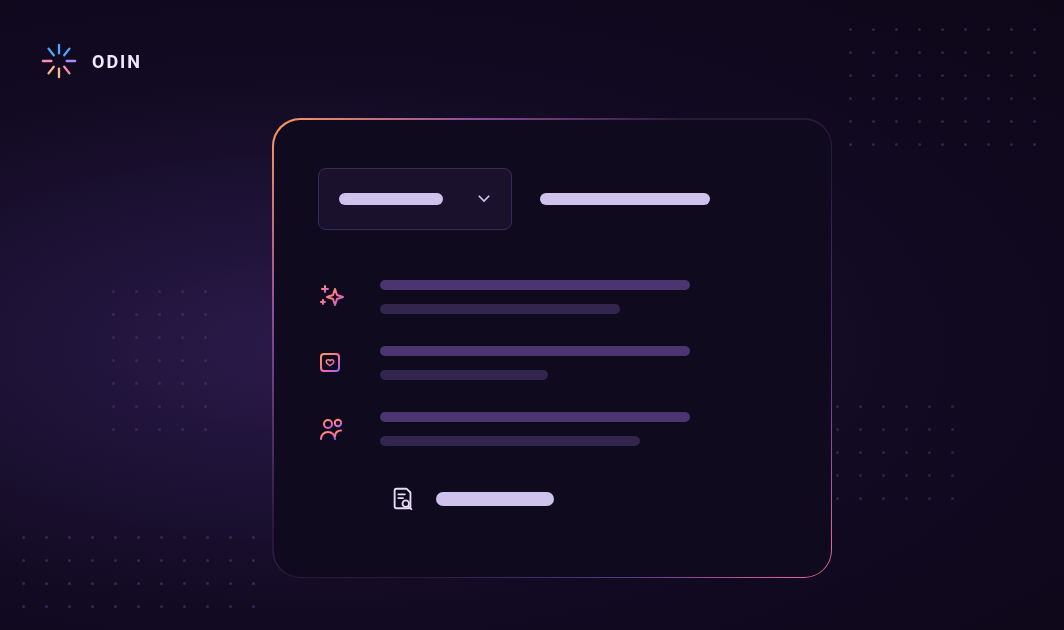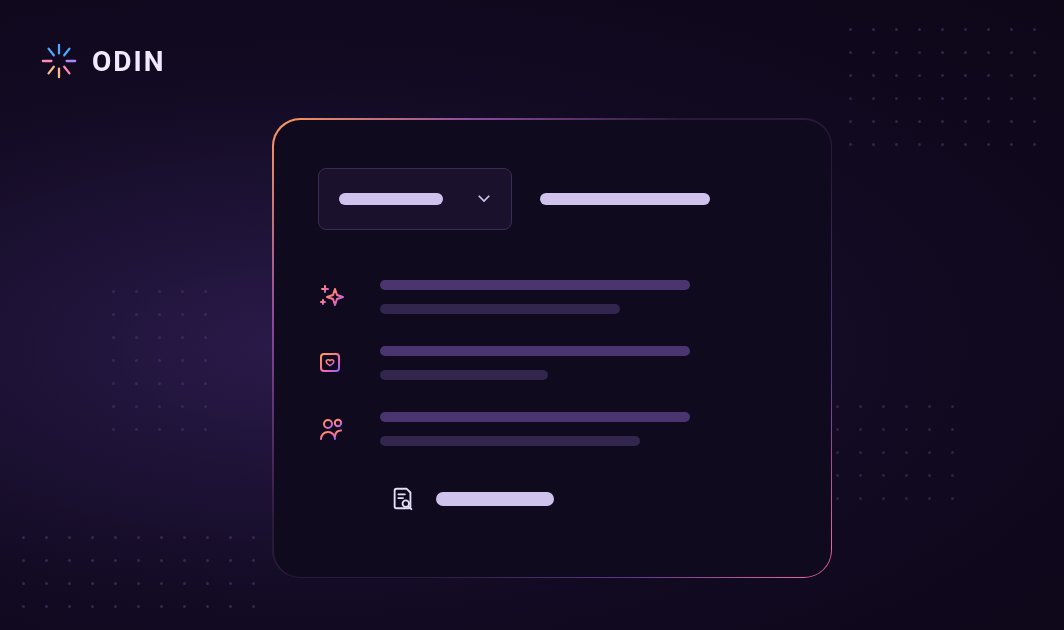--- a/index.html
+++ b/index.html
@@ -28,21 +28,21 @@
   .dots.mid-right { top: 405px; right: 110px; --cols: 6; opacity: 0.5; }
   .dots.bottom-left { bottom: 22px; left: 22px; --cols: 11; opacity: 0.6; }
 
   .logo {
     position: absolute;
     top: 42px; left: 40px;
     display: flex; align-items: center; gap: 14px;
   }
   .logo svg { width: 38px; height: 38px; }
   .logo-text {
-    font-size: 28px; font-weight: 700; letter-spacing: 2px; color: #f0eaff;
+    font-size: 18px; font-weight: 700; letter-spacing: 2px; color: #f0eaff;
   }
 
   .card-wrapper {
     position: absolute;
     top: 118px; left: 272px;
     width: 560px; height: 460px;
     border-radius: 28px;
     padding: 1.5px;
     background: linear-gradient(135deg, #ff9a5a 0%, #8a4a9a 20%, #2a1a3a 40%, #2a1a3a 60%, #5a3a8a 80%, #ff6aa0 100%);
   }

